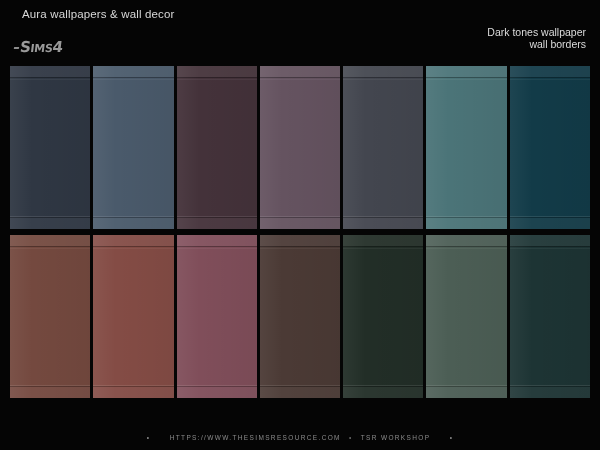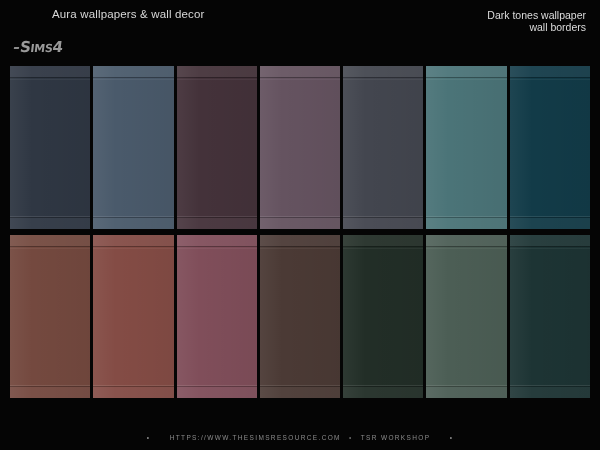--- a/index.html
+++ b/index.html
@@ -23,30 +23,29 @@
   }
   .title-block{
     position:absolute;left:22px;top:8px;
   }
   .title{
     color:#d8d8d8;
     font-size:11.5px;
     letter-spacing:.15px;
     line-height:13px;
     white-space:nowrap;
-    margin-left:30px;
   }
   .author{
     color:#6e6e6e;
     font-size:10px;
     line-height:12px;
     white-space:nowrap;
   }
   .desc-block{
-    position:absolute;right:14px;top:9px;
+    position:absolute;right:14px;top:26px;
     text-align:right;
   }
   .desc-line{
     color:#dcdcdc;
     font-size:10.5px;
     line-height:12px;
     white-space:nowrap;
   }
   
   .logo{

